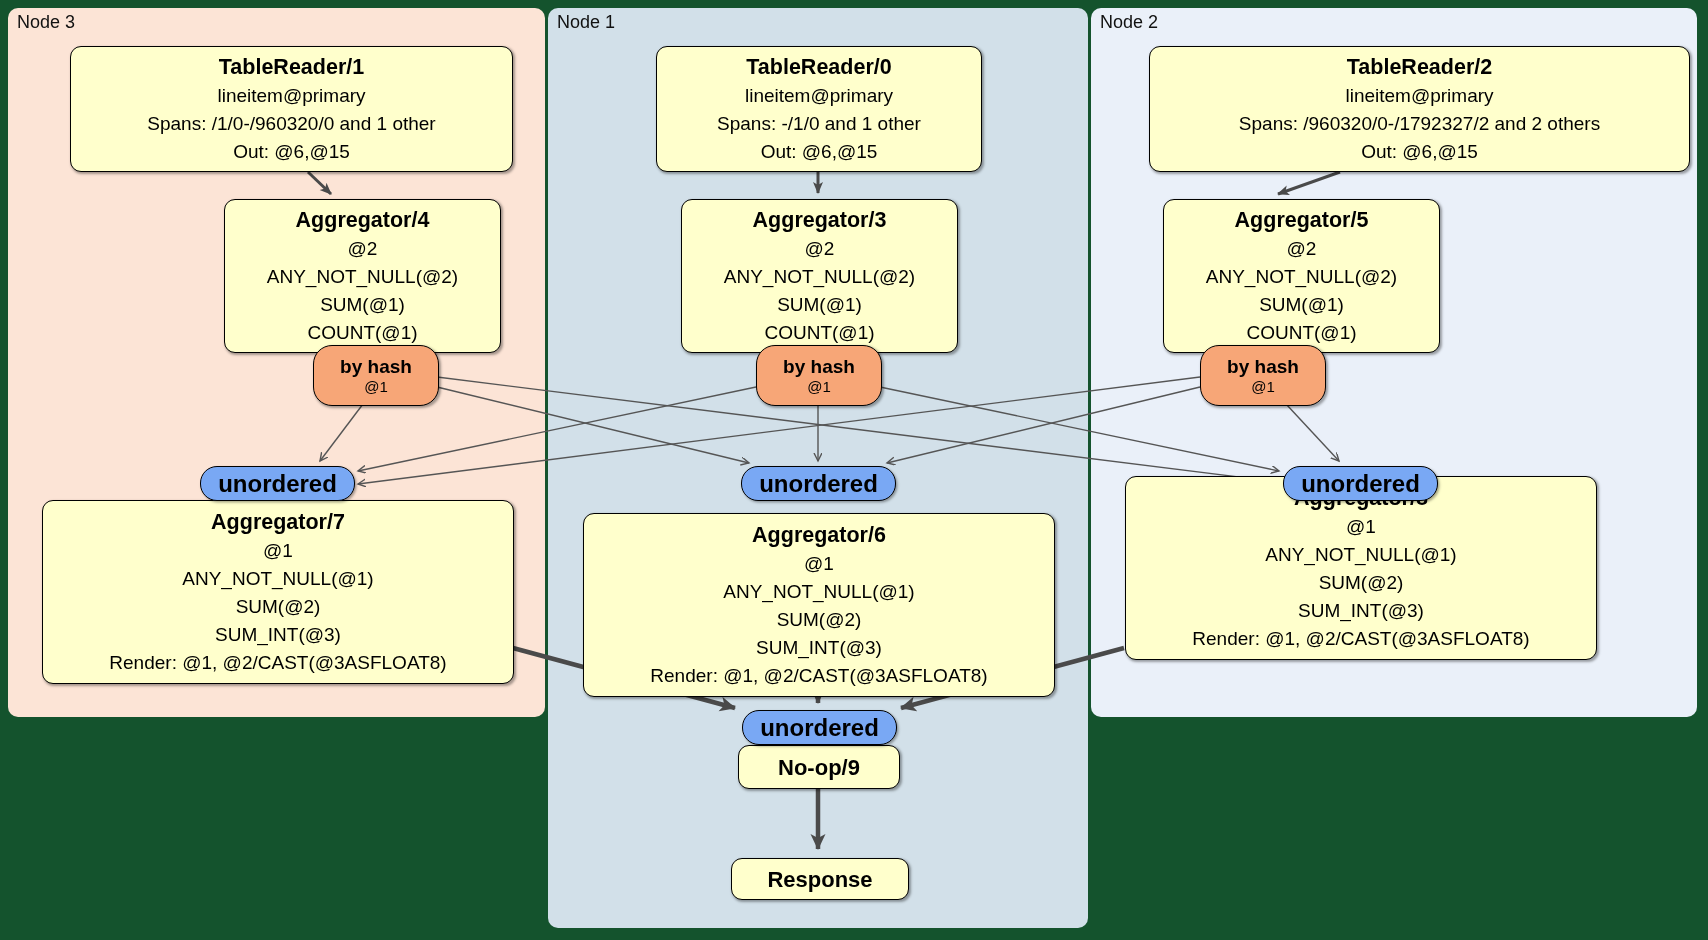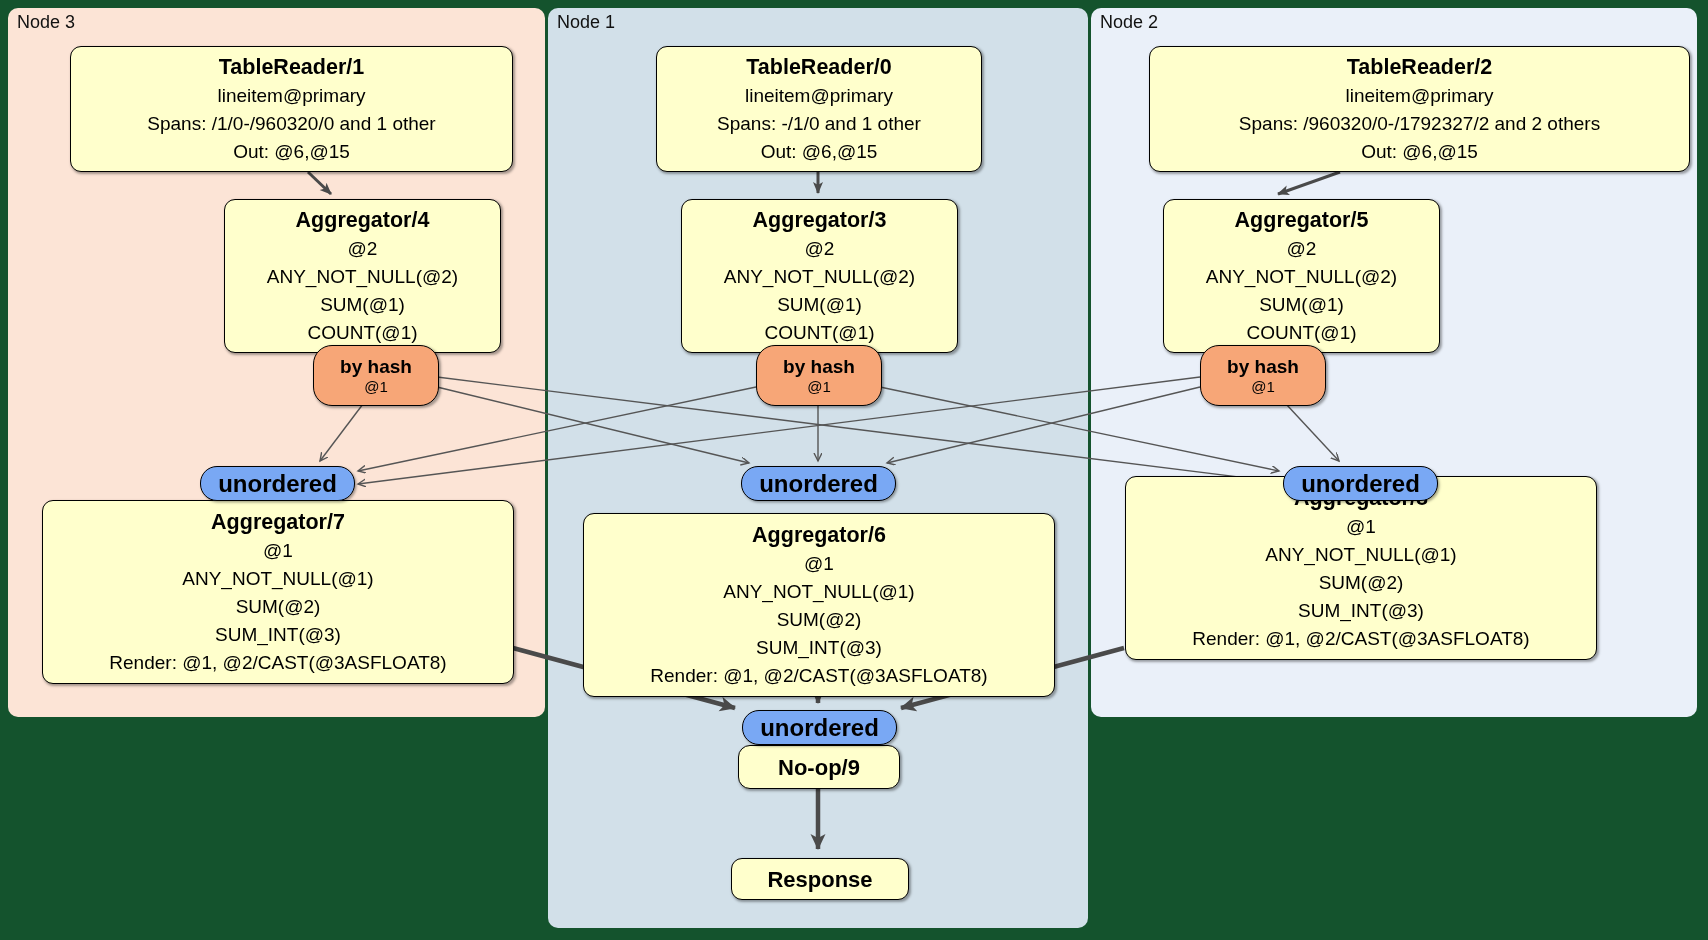--- a/index.html
+++ b/index.html
@@ -171,20 +171,20 @@
     <div class="line">ANY_NOT_NULL(@1)</div>
     <div class="line">SUM(@2)</div>
     <div class="line">SUM_INT(@3)</div>
     <div class="line">Render: @1, @2/CAST(@3ASFLOAT8)</div>
   </div>
 
   <div class="pill sync" style="left:742px;top:710px;">
     <div class="s-label">unordered</div>
   </div>
 
-  <div class="box titlebox" style="left:738px;top:745px;width:160px;height:42px;border-radius:12px;">
+  <div class="box titlebox" style="left:738px;top:745px;width:160px;height:42px;">
     <div class="title">No-op/9</div>
   </div>
   <div class="box titlebox" style="left:731px;top:858px;width:176px;height:40px;">
     <div class="title">Response</div>
   </div>
 
 </div>
 
 </body></html>

